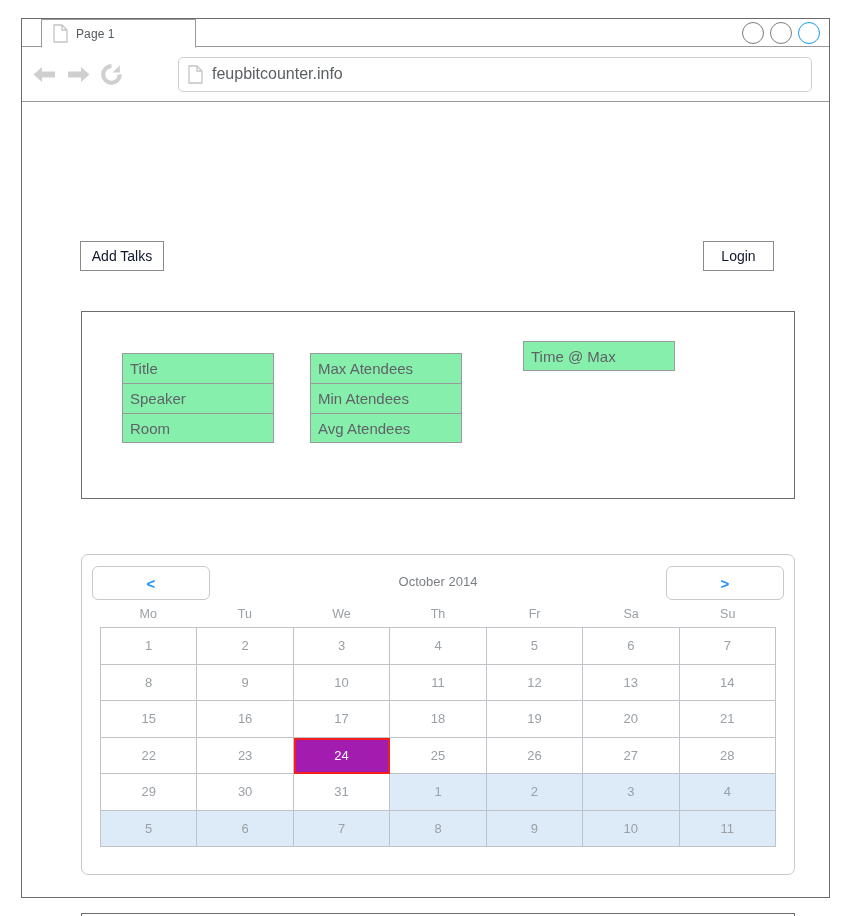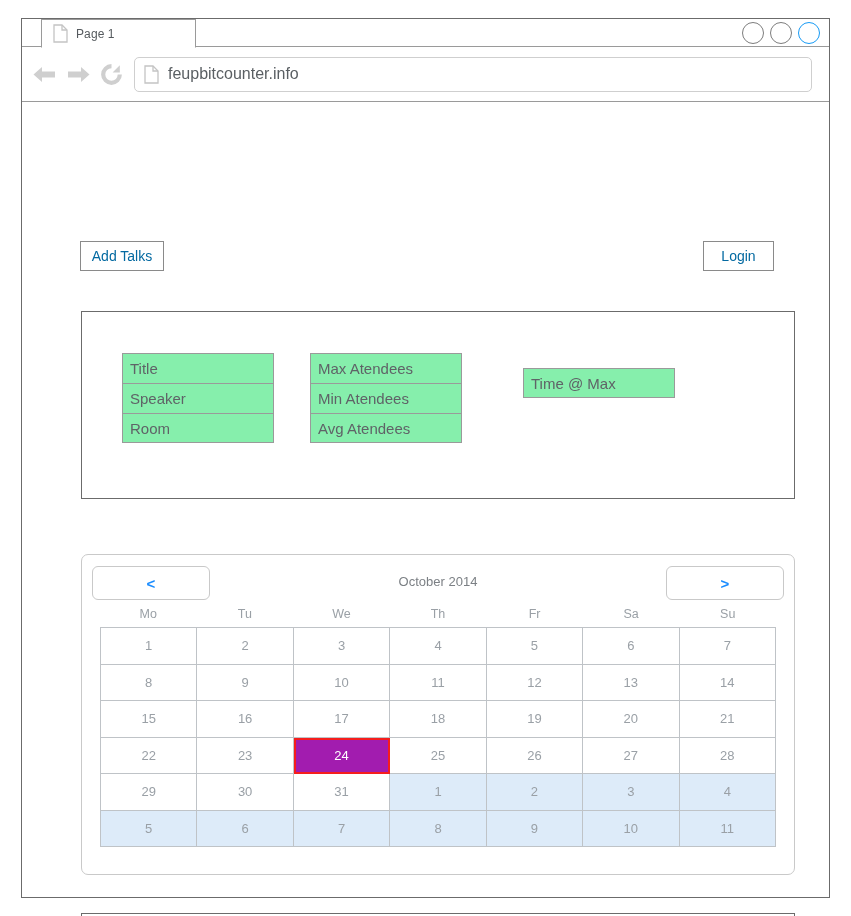--- a/index.html
+++ b/index.html
@@ -65,20 +65,21 @@
   .circ.blue { border-color: #189bf5; }
 
   
   .addrbar {
     position: relative;
     height: 55px;
     border-bottom: 1px solid #9a9a9a;
     display: flex;
     align-items: center;
     padding: 0 17px 0 10px;
+    gap: 44px;
   }
   .navicons { display: flex; align-items: center; gap: 9px; margin-right: 11px; }
   .navicons svg { display: block; }
 
   .urlbox {
     flex: 1 1 auto;
     height: 35px;
     border: 1px solid #cfcfcf;
     border-radius: 5px;
     background: #ffffff;
@@ -97,21 +98,21 @@
     position: relative;
     height: 794px;
     background: #ffffff;
   }
 
   
   .btn {
     position: absolute;
     border: 1px solid #8a8a8a;
     background: #ffffff;
-    color: #0369a1;
+    color: #0f172a;
     font-size: 14px;
     font-family: "Liberation Sans", sans-serif;
     display: flex;
     align-items: center;
     justify-content: center;
     cursor: pointer;
   }
   #add-talks-button { left: 58px; top: 139px; width: 84px; height: 30px; }
   #login-button     { left: 681px; top: 139px; width: 71px; height: 30px; }
 
@@ -146,21 +147,21 @@
     align-items: center;
     padding-left: 7px;
     font-size: 15px;
     color: #5f6367;
     background: #86efac;
   }
   .fieldgroup .fld:last-child { border-bottom: 1px solid #9a9a9a; }
 
   #field-col-talk     { left: 40px; top: 41px; width: 152px; }
   #field-col-atendees { left: 228px; top: 41px; width: 152px; }
-  #field-col-time     { left: 441px; top: 56px; width: 152px; }
+  #field-col-time     { left: 441px; top: 29px; width: 152px; }
 
   
   .calendar {
     position: absolute;
     left: 59px; top: 452px;
     width: 714px; height: susp;
     height: 321px;
     border: 1px solid #c9c9c9;
     border-radius: 7px;
     background: #ffffff;

